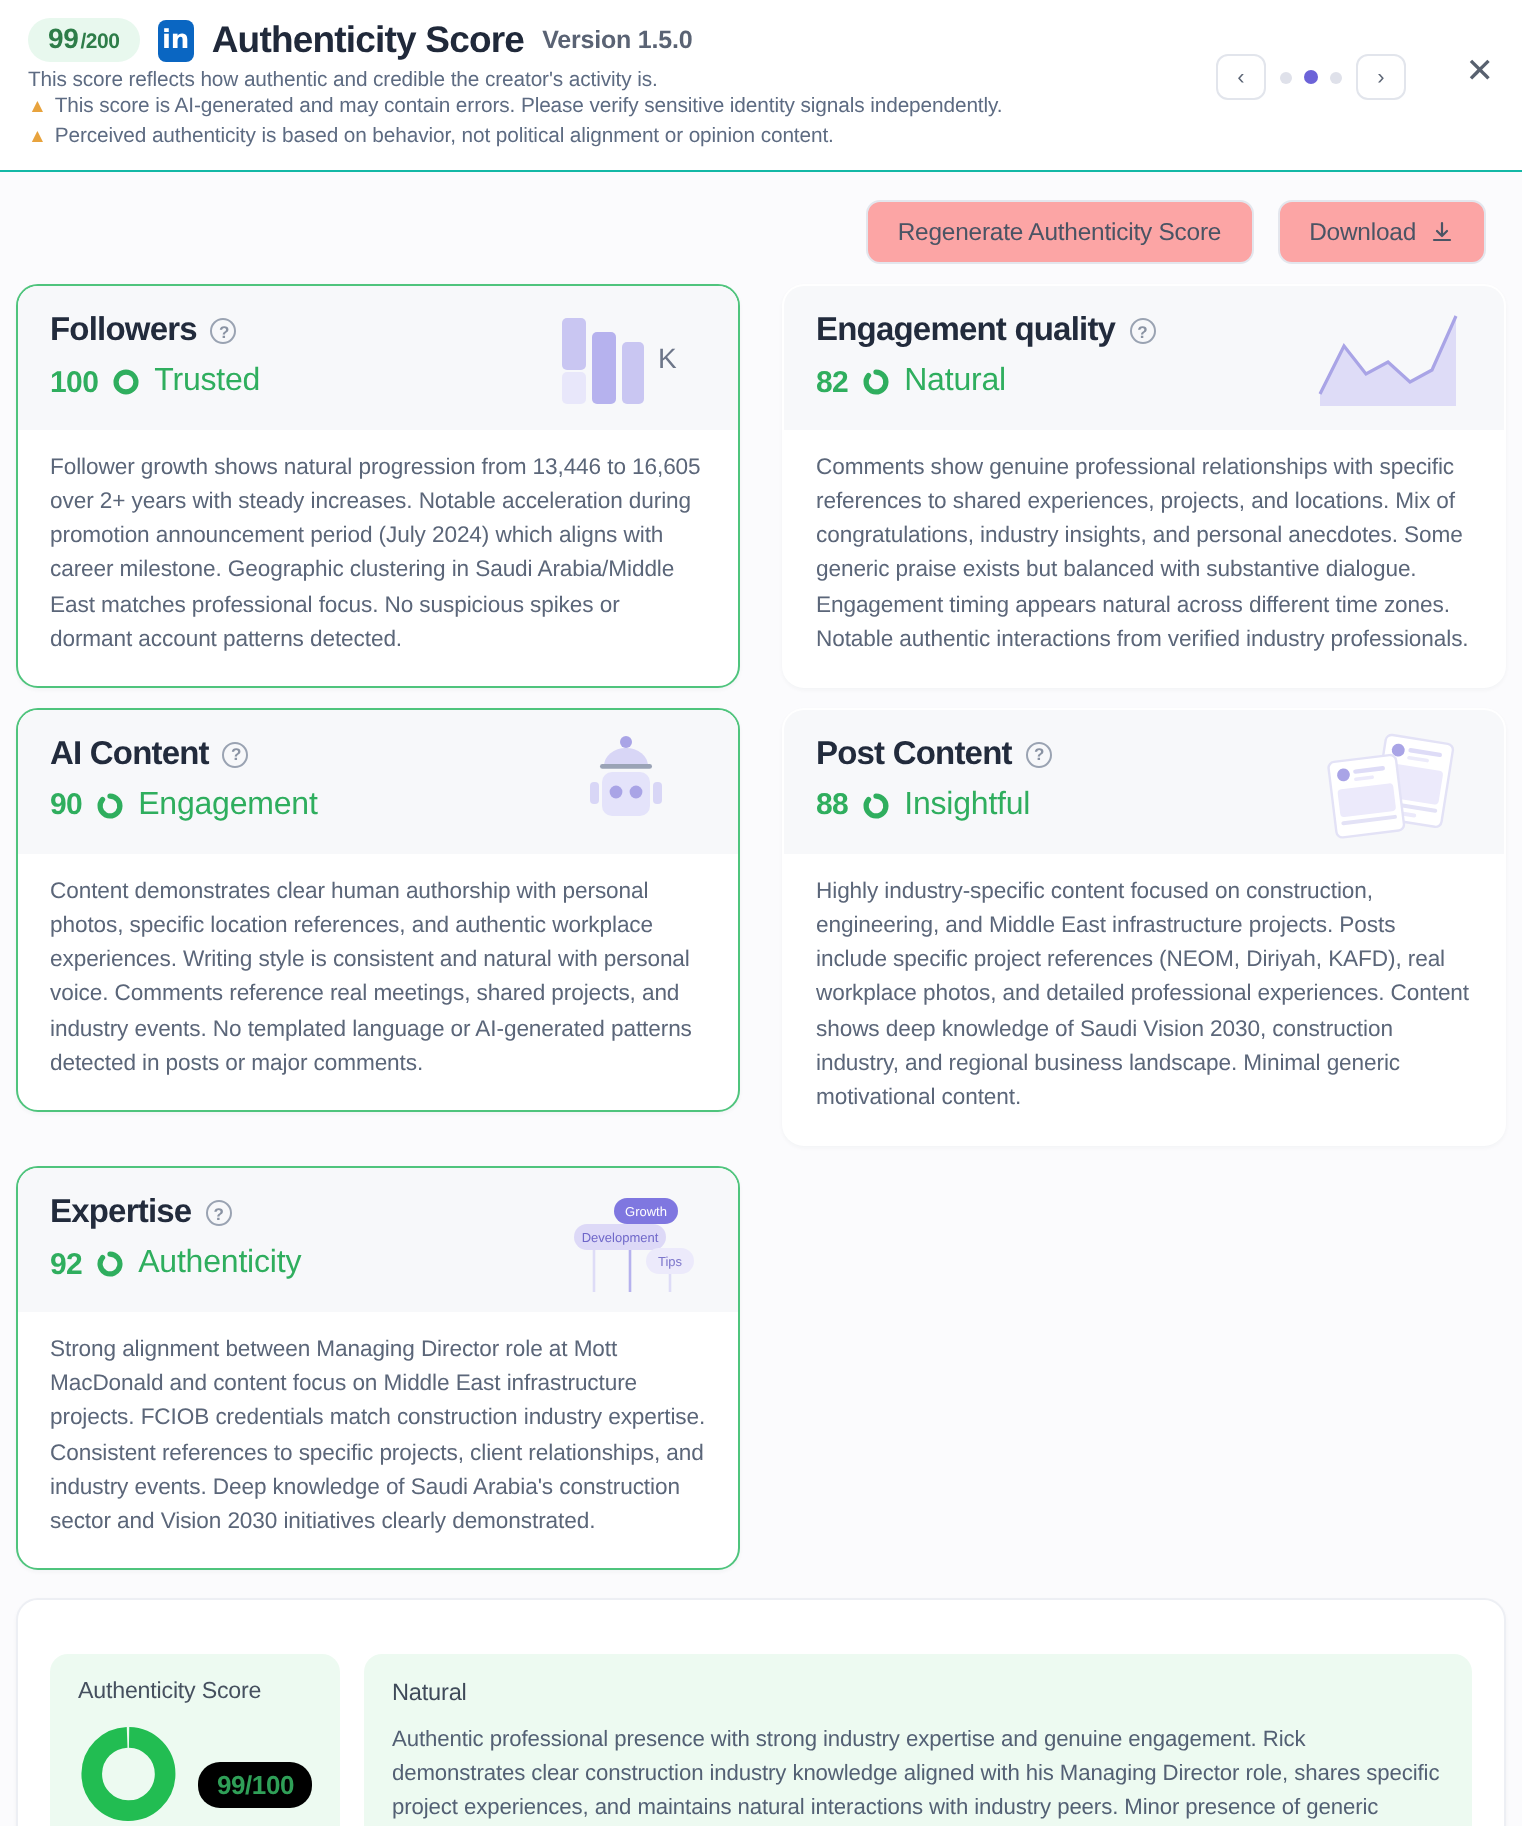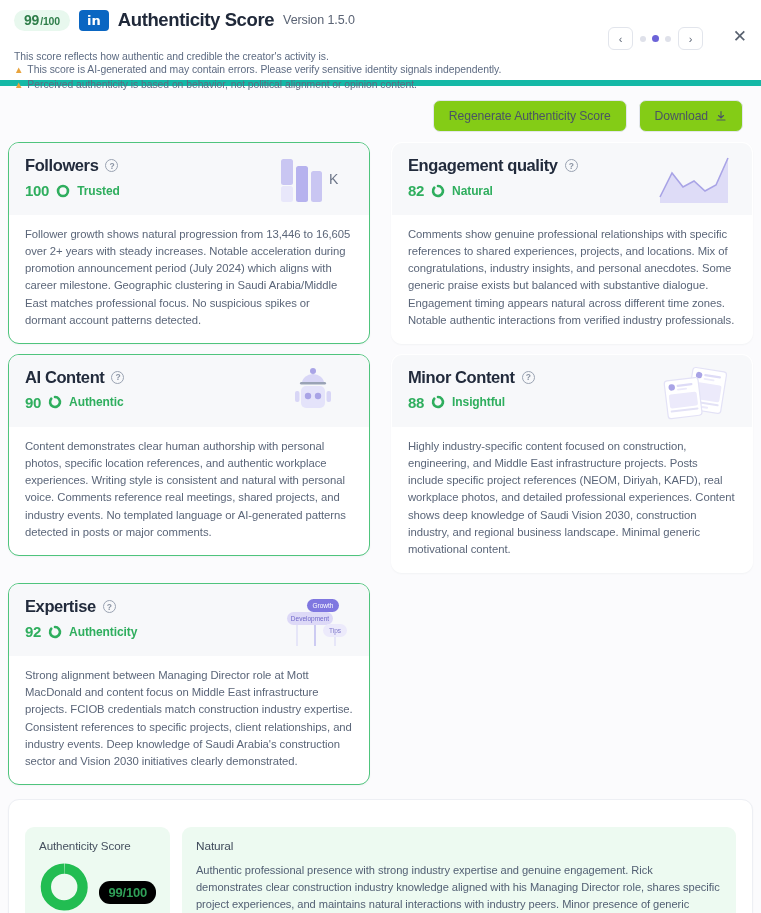--- a/index.html
+++ b/index.html
@@ -11,52 +11,52 @@
     overflow: hidden;
   }
   .page { width: 761px; height: 913px; position: relative; background: #fbfbfd; }
 
   
   .header {
     background: #ffffff;
     padding: 9px 21px 7px 14px;
     position: relative;
     height: 86px;
-    border-bottom: 6px solid #14b8a6;
+    border-bottom: 1px solid #14b8a6;
   }
   .header-top { display: flex; align-items: center; gap: 9px; }
   .score-chip {
     background: #e8f8ee;
     color: #2e7d49;
     border-radius: 13px;
     padding: 3px 10px 4px 10px;
     font-size: 14px;
     font-weight: 700;
     letter-spacing: -0.2px;
     line-height: 1;
     display: flex;
     align-items: baseline;
     gap: 1px;
   }
   .score-chip .den { font-size: 10.5px; font-weight: 700; }
   .li-icon {
-    width: 30px; height: 21px; border-radius: 4px;
+    width: 18px; height: 21px; border-radius: 4px;
     background: #0a66c2; color: #fff;
     font-size: 13px; font-weight: 700;
     display: flex; align-items: center; justify-content: center;
     font-family: "DejaVu Sans", sans-serif;
     line-height: 1;
   }
   .app-title {
     font-size: 18.5px; font-weight: 700; color: #20293a;
     letter-spacing: -0.4px;
   }
-  .app-version { font-size: 12.5px; color: #5a6374; font-weight: 400; letter-spacing: -0.1px;}
+  .app-version { font-size: 12.5px; color: #5a6374; font-weight: 700; letter-spacing: -0.1px;}
   .sub-line {
-    font-size: 10.4px; color: #5d6b82; margin-top: 20px; letter-spacing: -0.05px;
+    font-size: 10.4px; color: #5d6b82; margin-top: 4px; letter-spacing: -0.05px;
   }
   .warn-line {
     font-size: 10.4px; color: #5d6b82; margin-top: 2px;
     display: flex; align-items: flex-start; gap: 4px; letter-spacing: -0.05px;
   }
   .warn-ico { color: #e8a33d; font-size: 9.5px; line-height: 1.35; }
 
   
   .pager {
     position: absolute; right: 58px; top: 27px;
@@ -75,21 +75,21 @@
     font-size: 17px; color: #58616f; cursor: pointer; line-height: 1;
     font-family: "DejaVu Sans", sans-serif;
   }
 
   
   .actions {
     display: flex; justify-content: flex-end; gap: 12px;
     padding: 14px 18px 0 18px;
   }
   .btn {
-    background: #84cc16; border: 1px solid #e3e6ed; border-radius: 7px;
+    background: #fca5a5; border: 1px solid #e3e6ed; border-radius: 7px;
     padding: 8px 15px; font-size: 12.2px; color: #4a5464; cursor: pointer;
     letter-spacing: -0.1px; display: flex; align-items: center; gap: 7px;
   }
 
   
   .grid {
     display: grid; grid-template-columns: 1fr 1fr;
     gap: 10px 21px; padding: 10px 8px 0 8px;
     align-items: start;
   }
@@ -108,21 +108,21 @@
     display: flex; align-items: center; gap: 7px;
   }
   .q-ico {
     width: 13px; height: 13px; border-radius: 50%;
     border: 1.2px solid #9aa3b2; color: #8a93a3;
     font-size: 8.5px; display: flex; align-items: center; justify-content: center;
     font-weight: 700;
   }
   .card-score { display: flex; align-items: center; gap: 7px; margin-top: 7px; }
   .score-num { font-size: 15px; font-weight: 700; color: #2fae5e; letter-spacing: -0.3px; }
-  .score-label { font-size: 12px; font-weight: 700; color: #2fae5e; letter-spacing: -0.1px; }
+  .score-label { font-size: 16px; font-weight: 400; color: #2fae5e; letter-spacing: -0.1px; }
   .ring { width: 14px; height: 14px; }
   .card-art { position: absolute; right: 16px; top: 10px; width: 80px; height: 55px; }
   .card-body {
     padding: 11px 16px 14px 16px;
     font-size: 11.3px; line-height: 1.52; color: #5b6679; letter-spacing: -0.05px;
   }
 
   
   .verdict {
     margin: 14px 8px 0 8px; background: #fff; border-radius: 11px;
@@ -152,21 +152,21 @@
 </style>
 </head>
 <body>
 
 <div class="page">
 
   <div class="header">
     <div class="header-top">
       <div class="score-chip">
         <span>99</span>
-          <span class="den">/100</span>
+          <span class="den">/200</span>
       </div>
       <div class="li-icon">in</div>
       <div class="app-title">Authenticity Score</div>
       <div class="app-version">Version 1.5.0</div>
     </div>
     <div class="sub-line">This score reflects how authentic and credible the creator's activity is.</div>
     <div class="warn-line">
       <span class="warn-ico">▲</span>
       <span>This score is AI-generated and may contain errors. Please verify sensitive identity signals independently.</span>
     </div>
@@ -251,41 +251,41 @@
       <div class="card-head">
         <div class="card-title">
           <span>AI Content</span>
           <span class="q-ico">?</span>
         </div>
         <div class="card-score">
           <span class="score-num">90</span>
           <svg class="ring" viewBox="0 0 24 24">
             <path d="M12 3.5 A8.5 8.5 0 1 1 5.6 6.4" fill="none" stroke="#2fae5e" stroke-width="4.5" stroke-linecap="round"></path>
           </svg>
-          <span class="score-label">Authentic</span>
+          <span class="score-label">Engagement</span>
         </div>
         <svg class="card-art" viewBox="0 0 80 55">
           <circle cx="40" cy="6" r="3" fill="#a9a4e6"></circle>
           <path d="M40 9 L40 14" stroke="#a9a4e6" stroke-width="1.6"></path>
           <path d="M29 18 A11 9 0 0 1 51 18 Z" fill="#d8d6f6"></path>
           <rect x="27" y="17" width="26" height="2.4" rx="1.2" fill="#9aa3b6"></rect>
           <rect x="28" y="21" width="24" height="22" rx="5" fill="#e4e3fa"></rect>
           <circle cx="35" cy="31" r="3.2" fill="#a9a4e6"></circle>
           <circle cx="45" cy="31" r="3.2" fill="#a9a4e6"></circle>
           <rect x="22" y="26" width="4.5" height="11" rx="2" fill="#d8d6f6"></rect>
           <rect x="53.5" y="26" width="4.5" height="11" rx="2" fill="#d8d6f6"></rect>
         </svg>
       </div>
       <div class="card-body">Content demonstrates clear human authorship with personal photos, specific location references, and authentic workplace experiences. Writing style is consistent and natural with personal voice. Comments reference real meetings, shared projects, and industry events. No templated language or AI-generated patterns detected in posts or major comments.</div>
     </div>
 
     <div class="card">
       <div class="card-head">
         <div class="card-title">
-          <span>Minor Content</span>
+          <span>Post Content</span>
           <span class="q-ico">?</span>
         </div>
         <div class="card-score">
           <span class="score-num">88</span>
           <svg class="ring" viewBox="0 0 24 24">
             <path d="M12 3.5 A8.5 8.5 0 1 1 5.6 6.4" fill="none" stroke="#2fae5e" stroke-width="4.5" stroke-linecap="round"></path>
           </svg>
           <span class="score-label">Insightful</span>
         </div>
         <svg class="card-art" viewBox="0 0 80 55">

